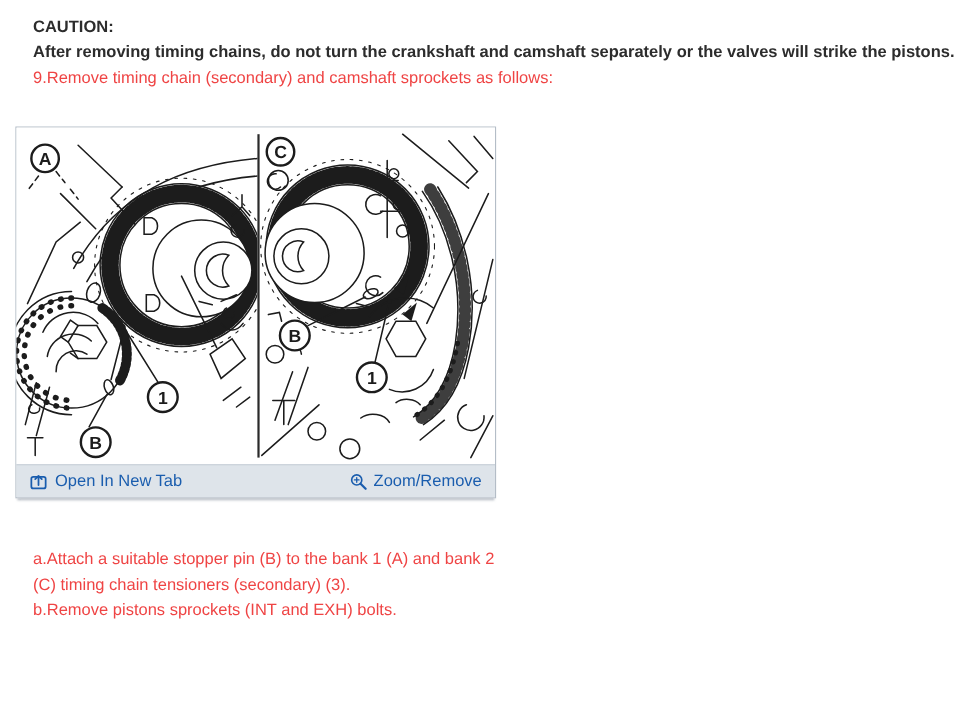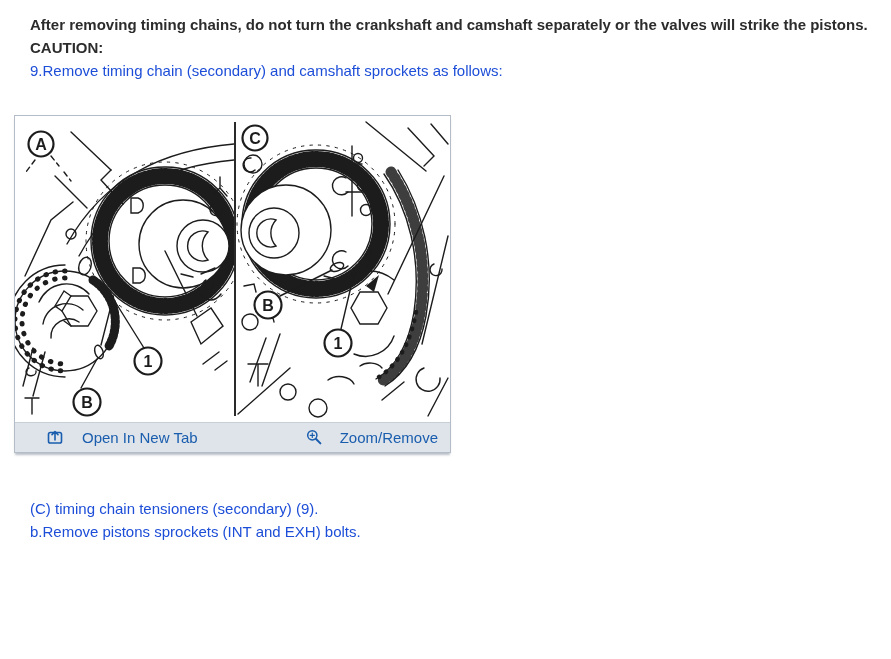--- a/index.html
+++ b/index.html
@@ -4,21 +4,21 @@
 <style>
   * { box-sizing: border-box; margin: 0; padding: 0; }
   html,body { width: 891px; height: 659px; background: #ffffff; overflow: hidden; }
   body { font-family: "Liberation Sans", "DejaVu Sans", sans-serif; color: #3a3a3a; }
 
   .page { padding-top: 13px; }
 
   .textblock { margin-left: 30px; }
   .line { font-size: 15px; line-height: 23px; white-space: nowrap; }
   .bold { font-weight: bold; color: #2c2c2c; }
-  .plain { color: #1d4ed8; }
+  .plain { color: #ef4444; }
 
   
   .figure-panel {
     margin: 33px 0 0 14px;
     width: 437px;
     background: #fff;
     border: 1px solid #b4bdc7;
     box-shadow: 0 3px 2px -1px rgba(130,140,155,.55);
   }
   .figure-images {
@@ -36,27 +36,26 @@
     height: 30px;
     background: #dee4ea;
     border-top: 1px solid #c7cfd7;
     display: flex;
     align-items: center;
     justify-content: space-between;
     padding: 0 12px;
   }
   .tool-link {
     display: inline-flex;
-    align-items: flex-start;
-    gap: 18px;
+    align-items: flex-end;
+    gap: 6px;
     font-size: 15px;
     color: #1a5dae;
     text-decoration: none;
     cursor: pointer;
-    margin-left: 20px;
   }
   .tool-link svg { display: block; }
 
   
   .steps { margin: 44px 0 0 30px; }
 
   
   .ink { stroke: #1c1c1c; fill: none; stroke-width: 1.4; stroke-linecap: round; }
   .callout circle { stroke: #1c1c1c; stroke-width: 2.2; fill: #fff; }
   .callout text {
@@ -65,22 +64,22 @@
     fill: #1c1c1c; stroke: none;
     text-anchor: middle;
   }
 </style>
 </head>
 <body>
 
 <div class="page">
 
   <div class="textblock">
+    <div class="line bold">CAUTION:</div>
     <div class="line bold">After removing timing chains, do not turn the crankshaft and camshaft separately or the valves will strike the pistons.</div>
-    <div class="line bold">CAUTION:</div>
     <div class="line plain">9.Remove timing chain (secondary) and camshaft sprockets as follows:</div>
   </div>
 
   <div class="figure-panel">
     <div class="figure-images">
 
       <div class="fig-half fig-left">
         <svg viewBox="0 0 219 306">
           <g class="ink">
 
@@ -252,17 +251,18 @@
           <circle cx="6.3" cy="6.3" r="4.6" fill="none" stroke="#1a5dae" stroke-width="1.5"></circle>
           <path d="M9.8,9.8 L14.4,14.4" stroke="#1a5dae" stroke-width="2" stroke-linecap="round"></path>
           <path d="M6.3,4.2 V8.4 M4.2,6.3 H8.4" stroke="#1a5dae" stroke-width="1.2" stroke-linecap="round"></path>
         </svg>
         <span>Zoom/Remove</span>
       </a>
     </div>
   </div>
 
   <div class="steps textblock">
-    <div class="line plain">(C) timing chain tensioners (secondary) (9).</div>
+    <div class="line plain">a.Attach a suitable stopper pin (B) to the bank 1 (A) and bank 2</div>
+    <div class="line plain">(C) timing chain tensioners (secondary) (3).</div>
     <div class="line plain">b.Remove pistons sprockets (INT and EXH) bolts.</div>
   </div>
 
 </div>
 
 </body></html>

